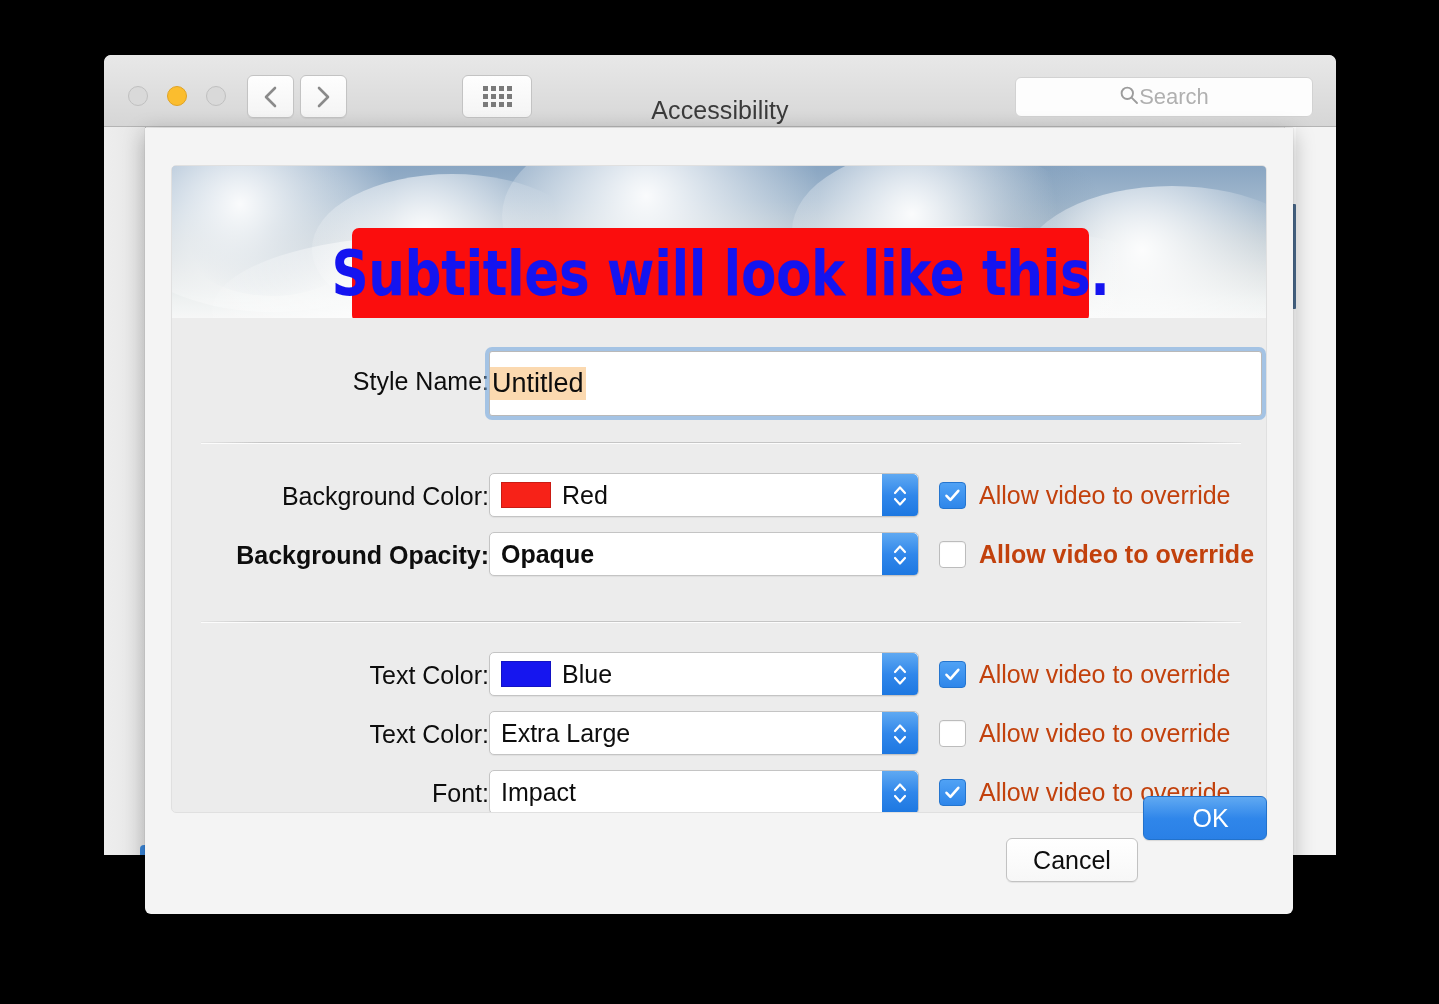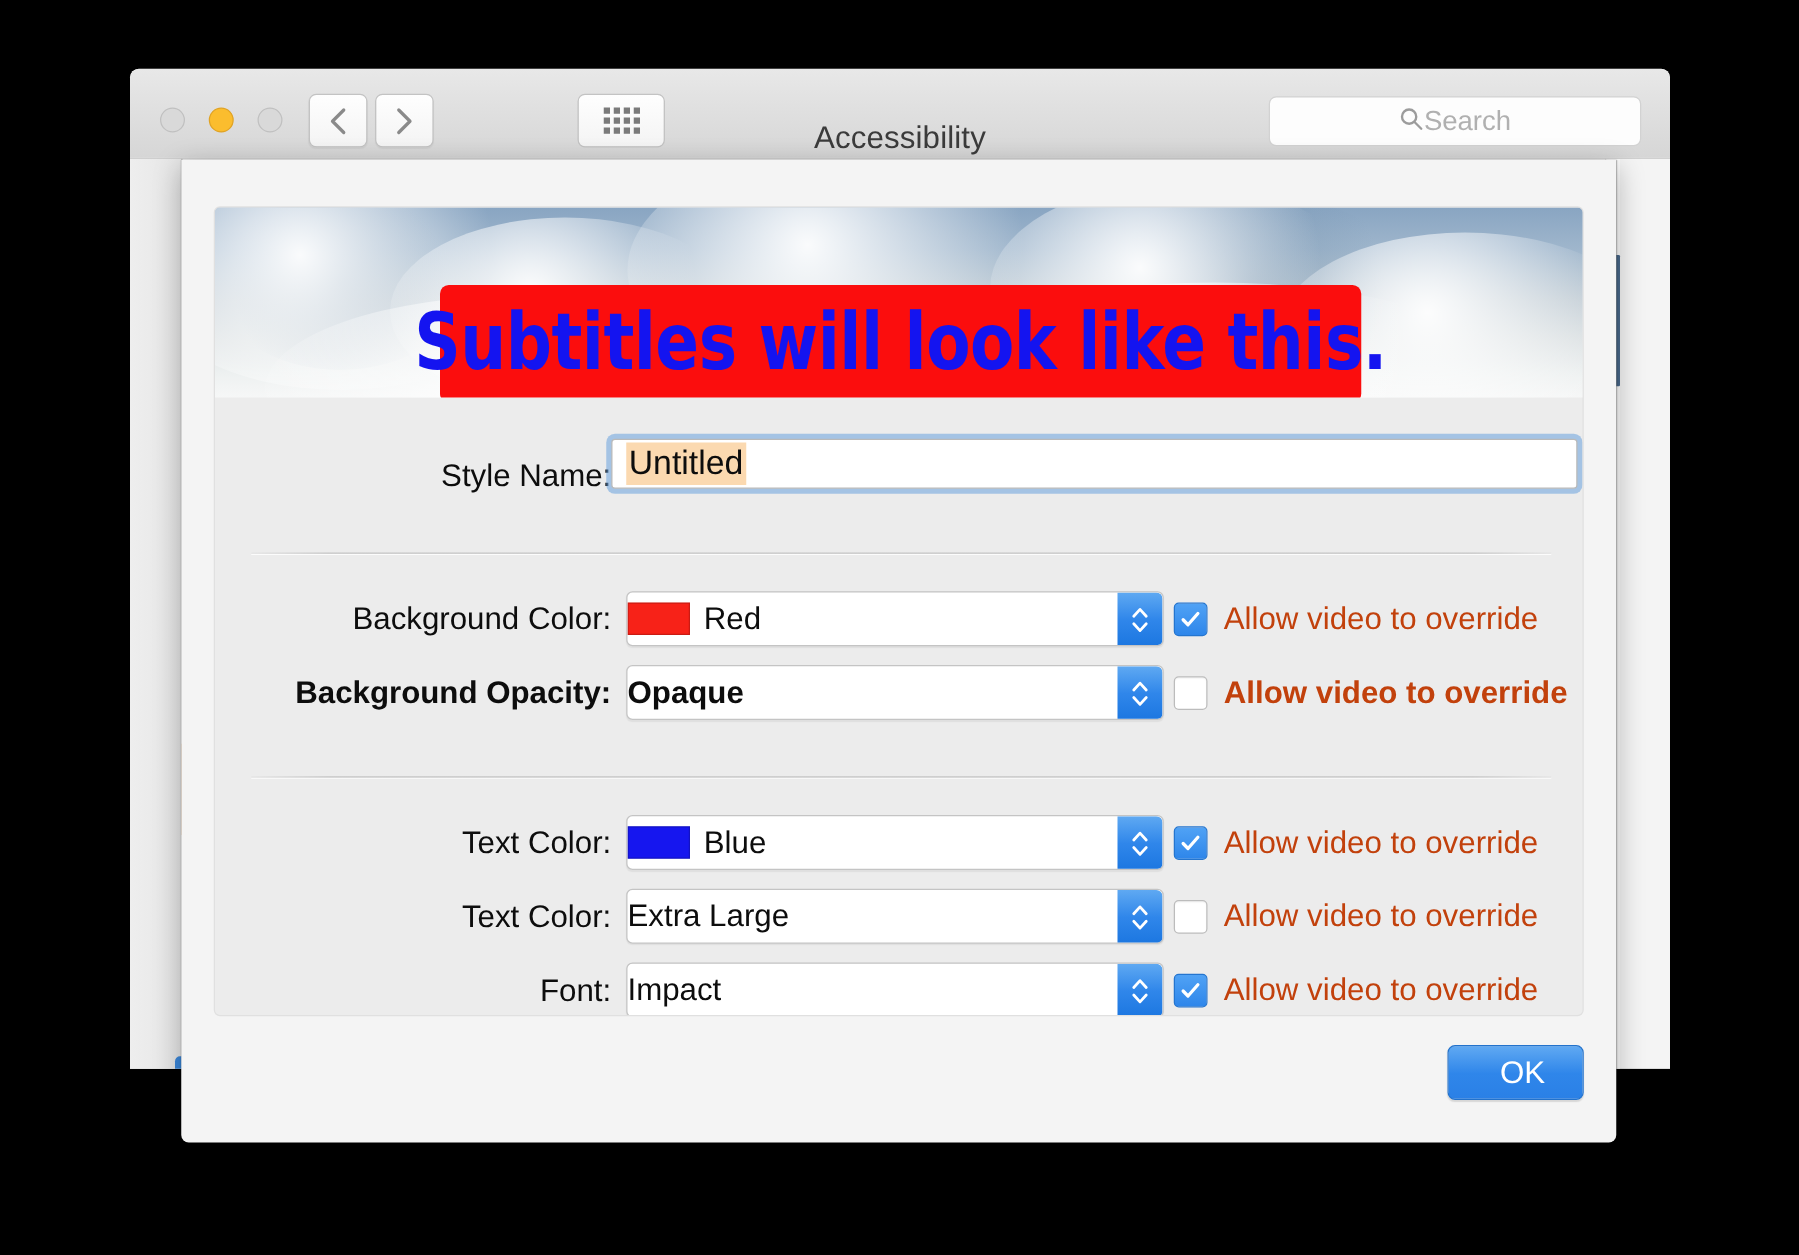--- a/index.html
+++ b/index.html
@@ -189,27 +189,26 @@
     text-align: right;
     position: absolute; right: 0; top: 50%; transform: translateY(-50%);
     white-space: nowrap;
   }
   .lbl-wrap { position: absolute; left: 0; top: 0; width: 291px; height: 100%; }
 
   
   .r-style { left: 26px; top: 33px; width: 1044px; height: 60px; }
   .textfield {
     position: absolute; left: 291px; top: 0;
-    width: 773px; height: 40px;
+    width: 773px; height: 65px;
     background: #ffffff;
     border: 1px solid #b9b9b9;
     border-radius: 3px;
     box-shadow: 0 0 0 4px rgba(106,162,222,0.55);
     display: flex; align-items: center;
-    padding-left: 11px;
   }
   .tf-value {
     font-size: 27px; color: #0d0d0d;
     background: #fbd9b0;
     padding: 1px 2px;
     line-height: 1.15;
   }
 
   .sep {
     position: absolute; left: 29px; width: 1040px; height: 1px;
@@ -228,22 +227,22 @@
   .r-font      { top: 452px; }
 
   .combo {
     position: absolute; left: 291px; top: 0;
     width: 430px; height: 44px;
     background: #ffffff;
     border: 1px solid #c4c4c4;
     border-radius: 5px;
     box-shadow: 0 1px 1px rgba(0,0,0,0.06);
     display: flex; align-items: center;
+    padding-left: 11px;
     overflow: hidden;
-    margin-left: 12px;
   }
   .swatch {
     width: 50px; height: 26px;
     border: 1px solid rgba(0,0,0,0.18);
     margin-right: 11px;
     flex: none;
   }
   .combo-val { font-size: 25px; color: #0d0d0d; white-space: nowrap; }
 
   .stepper {
@@ -284,22 +283,22 @@
   }
   .btn-cancel {
     right: 155px; top: 710px;
     width: 132px;
     background: linear-gradient(to bottom, #ffffff, #f7f7f7);
     border: 1px solid #c2c2c2;
     color: #0d0d0d;
     box-shadow: 0 1px 1px rgba(0,0,0,0.07);
   }
   .btn-ok {
-    right: 26px; top: 708px;
-    width: 109px;
+    right: 26px; top: 668px;
+    width: 124px;
     background: linear-gradient(to bottom, #60a9f2 0%, #2f86ea 52%, #2a80e6 100%);
     border: 1px solid #2272cc;
     color: #ffffff;
     box-shadow: 0 1px 1px rgba(0,0,0,0.12);
     padding-left: 11px;
   }
 </style>
 </head>
 <body>
 
@@ -509,16 +508,17 @@
                   <polyline points="3.5,9.8 7.4,13.8 15.3,4.8" fill="none" stroke="#ffffff" stroke-width="2.6" stroke-linecap="round" stroke-linejoin="round"></polyline>
                 </svg>
             </span>
             <span class="cbox-label">Allow video to override</span>
           </div>
         </div>
 
       </div>
     </div>
 
+    <div class="btn btn-cancel">Cancel</div>
     <div class="btn btn-ok">OK</div>
 
   </div>
 </div>
 
 </body></html>

